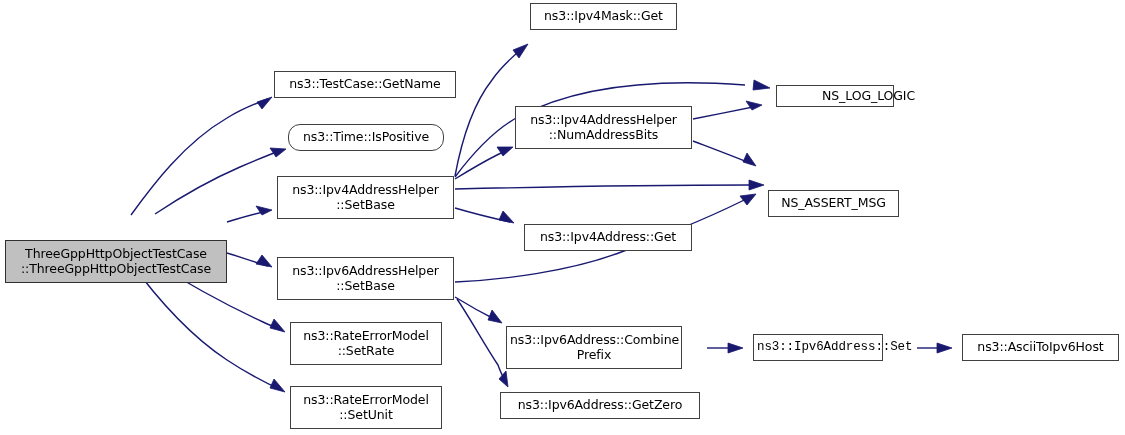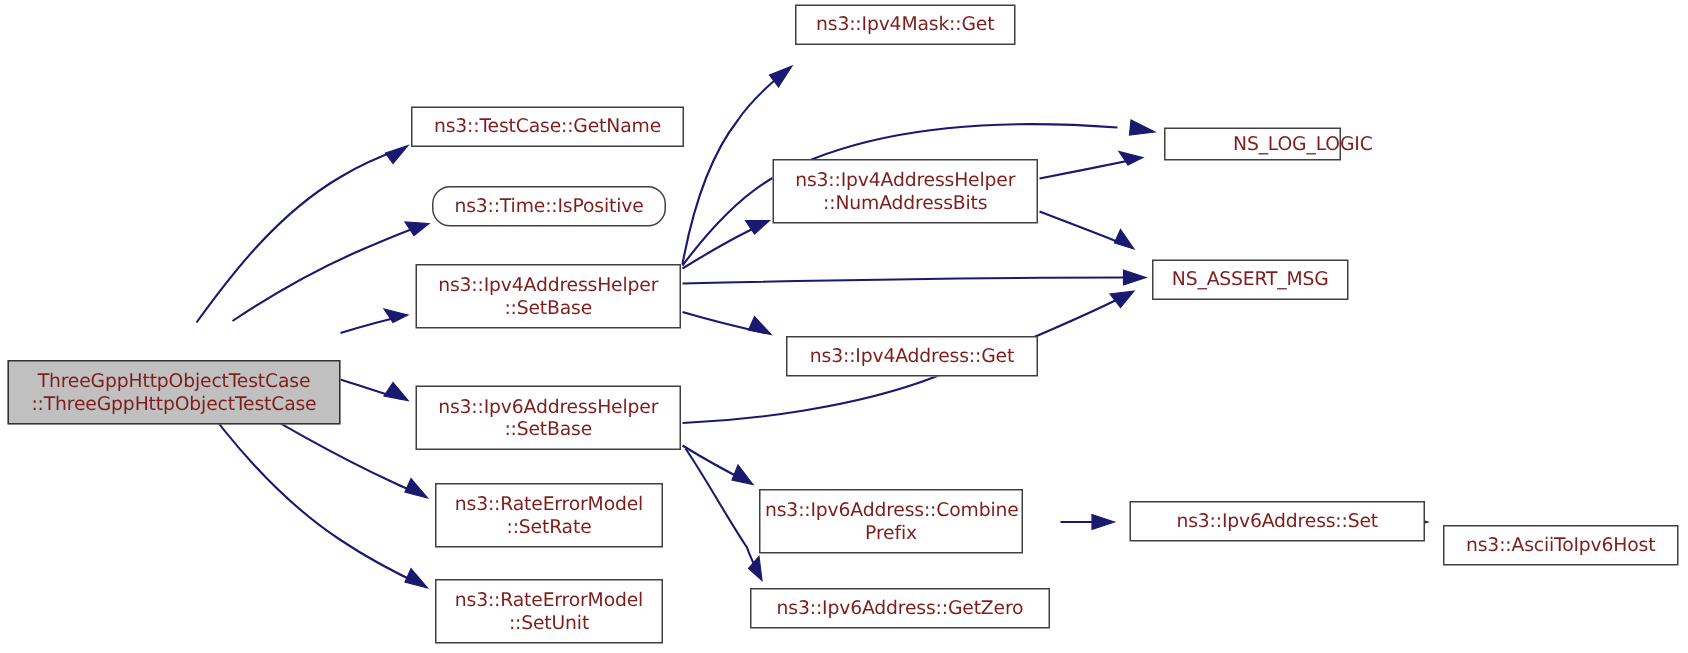--- a/index.html
+++ b/index.html
@@ -32,21 +32,21 @@
   .edge-head {
     fill: #191970;
     stroke: #191970;
     stroke-width: 0.8;
   }
   .node {
     position: absolute;
     box-sizing: border-box;
     border: 1px solid #404040;
     background: #ffffff;
-    color: #7f1d1d;
+    color: #000000;
     display: flex;
     align-items: center;
     justify-content: center;
     text-align: center;
     font-size: 12.5px;
     line-height: 14.5px;
     letter-spacing: -0.1px;
     white-space: pre-line;
     padding: 0 3px;
   }
@@ -116,17 +116,17 @@
       <div class="node" style="left: 290px; top: 386px; width: 152px; height: 43px;"><span class="node-label">ns3::RateErrorModel
 ::SetUnit</span></div>
       <div class="node" style="left: 530px; top: 3px; width: 147px; height: 27px;"><span class="node-label">ns3::Ipv4Mask::Get</span></div>
       <div class="node" style="left: 515px; top: 106px; width: 177px; height: 43px;"><span class="node-label">ns3::Ipv4AddressHelper
 ::NumAddressBits</span></div>
       <div class="node" style="left: 524px; top: 224px; width: 168px; height: 27px;"><span class="node-label">ns3::Ipv4Address::Get</span></div>
       <div class="node" style="left: 506px; top: 326px; width: 176px; height: 43px;"><span class="node-label">ns3::Ipv6Address::Combine
 Prefix</span></div>
       <div class="node" style="left: 500px; top: 392px; width: 200px; height: 27px;"><span class="node-label">ns3::Ipv6Address::GetZero</span></div>
       <div class="node" style="left: 776px; top: 85px; width: 118px; height: 22px; padding-left: 45px;"><span class="node-label">NS_LOG_LOGIC</span></div>
-      <div class="node" style="left: 768px; top: 173px; width: 131px; height: 27px;"><span class="node-label">NS_ASSERT_MSG</span></div>
-      <div class="node" style="left: 753px; top: 334px; width: 197px; height: 27px;"><span class="node-label">ns3::Ipv6Address::Set</span></div>
-      <div class="node" style="left: 962px; top: 350px; width: 157px; height: 27px;"><span class="node-label">ns3::AsciiToIpv6Host</span></div>
+      <div class="node" style="left: 768px; top: 190px; width: 131px; height: 27px;"><span class="node-label">NS_ASSERT_MSG</span></div>
+      <div class="node" style="left: 753px; top: 334px; width: 130px; height: 27px; font-family: Liberation Mono, monospace;"><span class="node-label">ns3::Ipv6Address::Set</span></div>
+      <div class="node" style="left: 962px; top: 334px; width: 157px; height: 27px;"><span class="node-label">ns3::AsciiToIpv6Host</span></div>
     </div>
 </div>
 
 </body></html>

